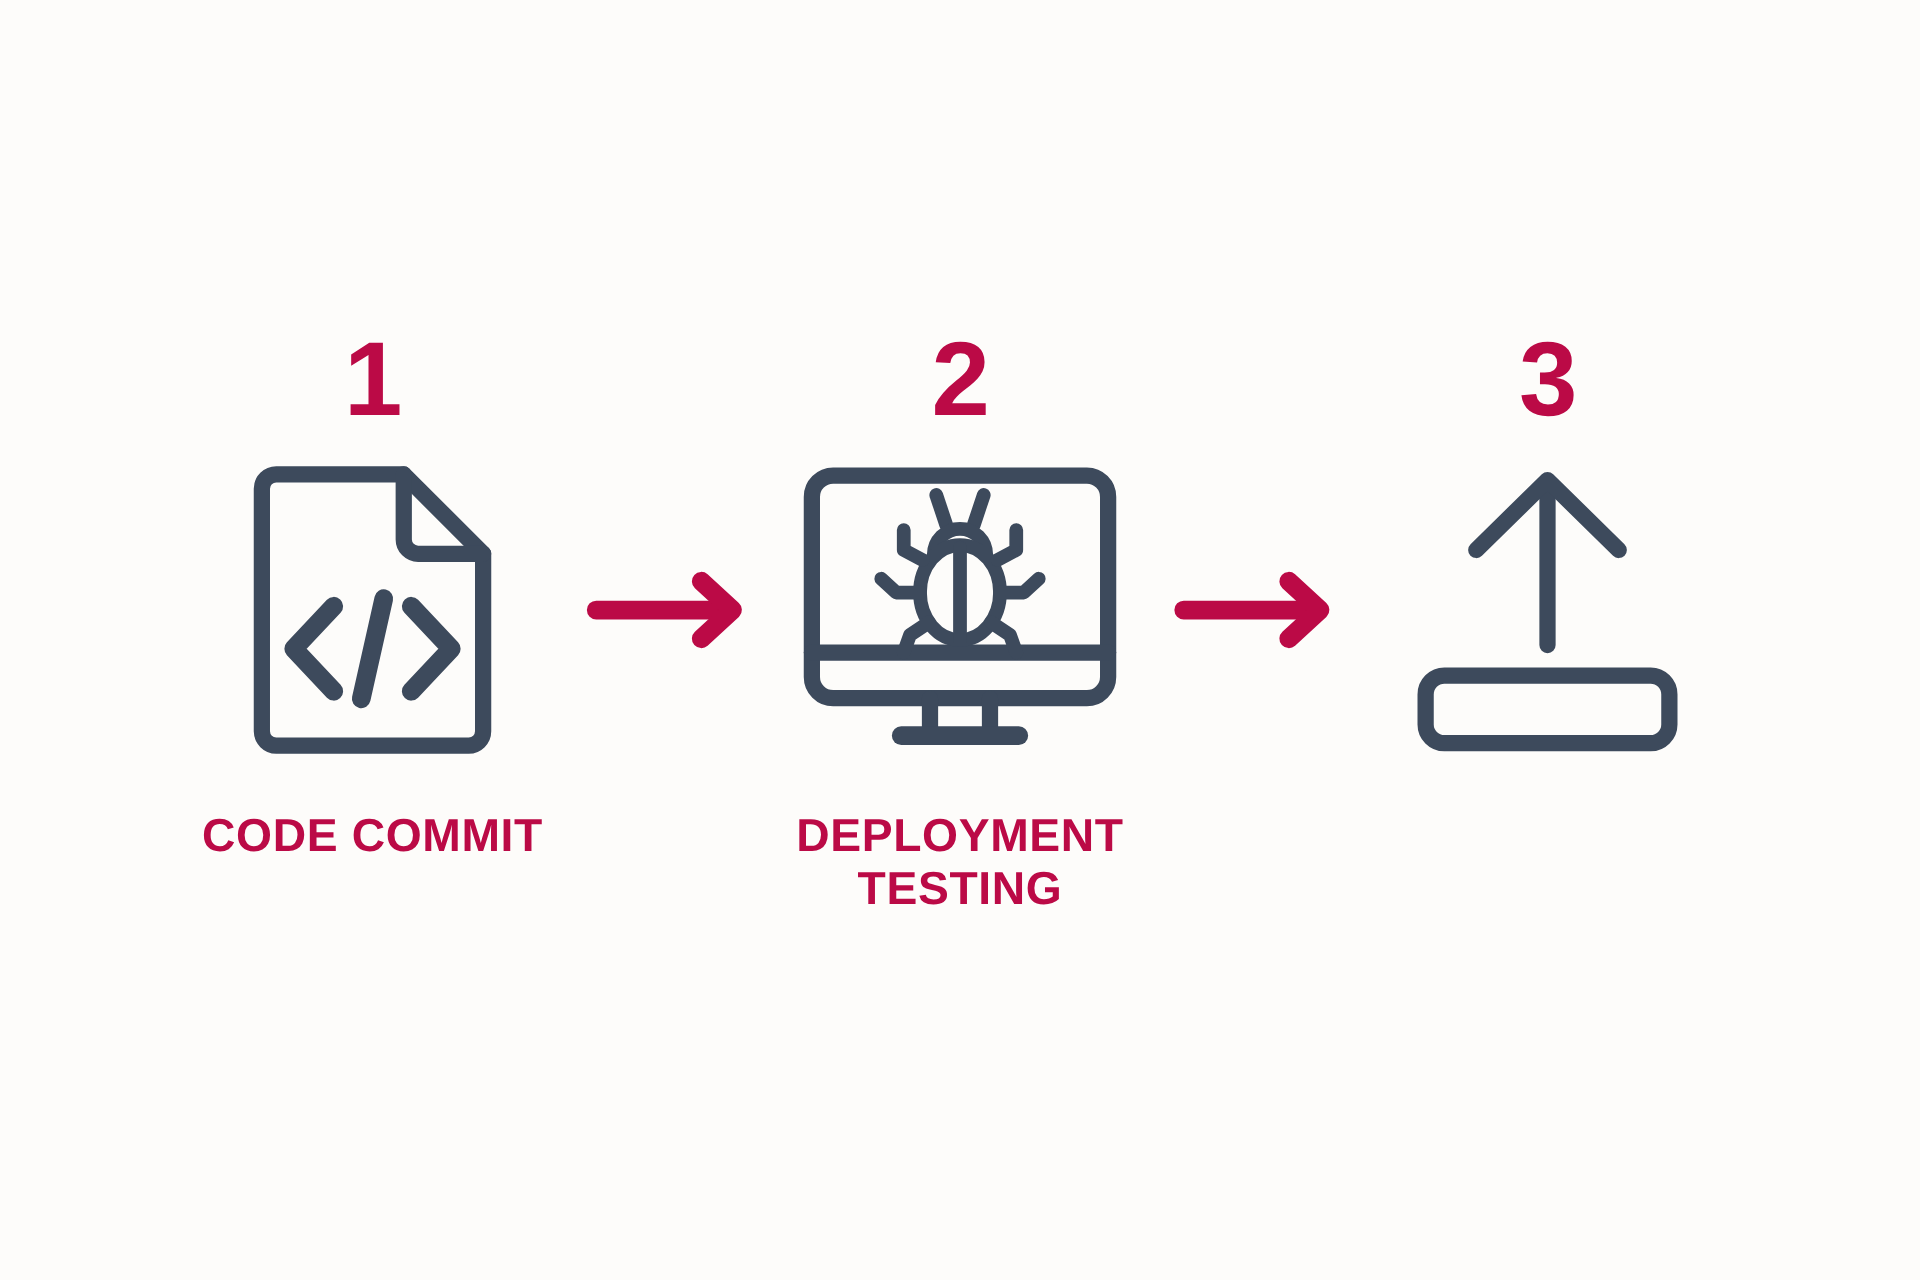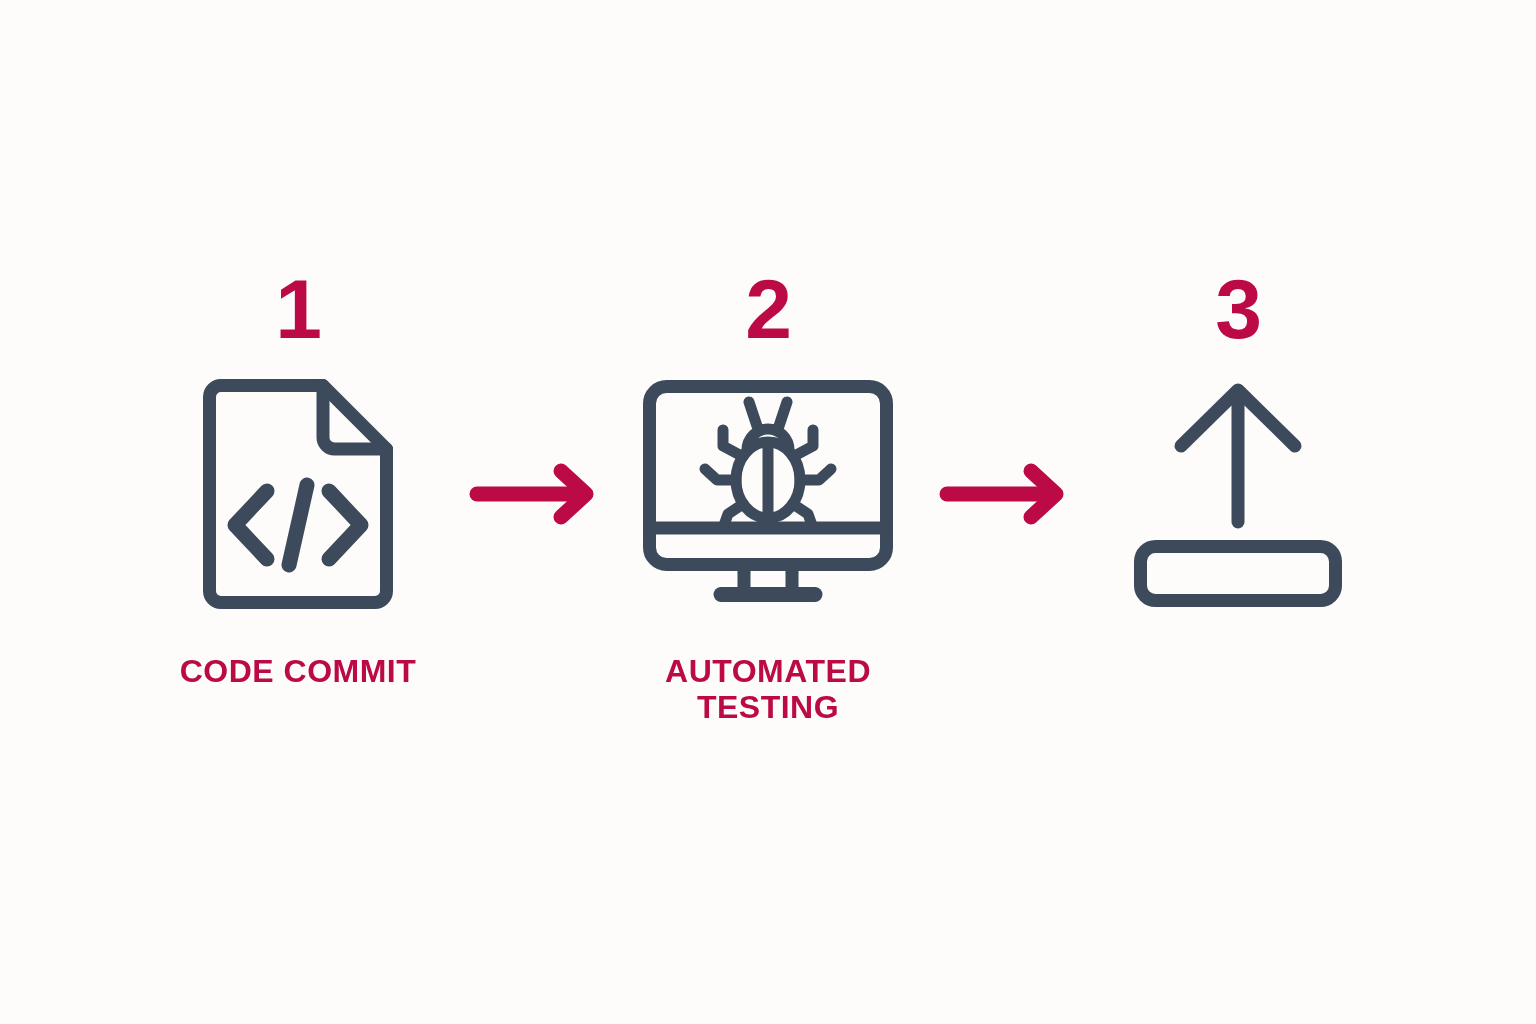--- a/index.html
+++ b/index.html
@@ -60,21 +60,21 @@
   .step-icon {
     height: 250px;
     display: flex;
     align-items: center;
     justify-content: center;
     margin-top: 14px;
   }
 
   .step-label {
     margin-top: 35px;
-    font-size: 32px;
+    font-size: 37px;
     font-weight: 700;
     color: #BB0A46;
     text-align: center;
     line-height: 1.12;
     letter-spacing: 0.5px;
     white-space: pre-line;
   }
 
   
   .connector {
@@ -171,21 +171,21 @@
 
             <path d="M 93 100 L 74 100 L 62 89"></path>
             <path d="M 157 100 L 176 100 L 188 89"></path>
 
             <path d="M 100 124 L 85 134 L 80 148"></path>
             <path d="M 150 124 L 165 134 L 170 148"></path>
           </g>
         </svg>
       </div>
 
-      <div class="step-label">AUTOMATED
+      <div class="step-label">DEPLOYMENT
 TESTING</div>
     </div>
 
     <div class="connector">
       <svg width="128" height="62" viewBox="0 0 128 62">
         <g fill="none" stroke="#BB0A46" stroke-width="15" stroke-linecap="round" stroke-linejoin="round">
           <line x1="8" y1="31" x2="100" y2="31"></line>
           <polyline points="92,8 117,31 92,54"></polyline>
         </g>
       </svg>

